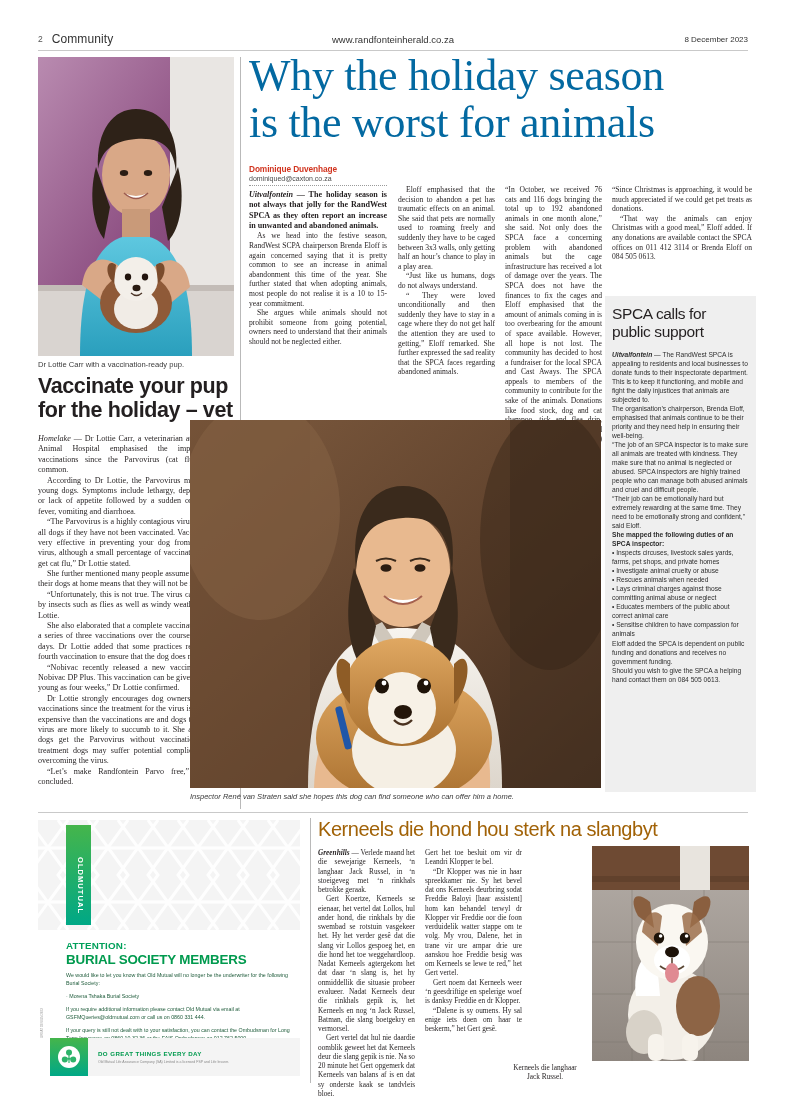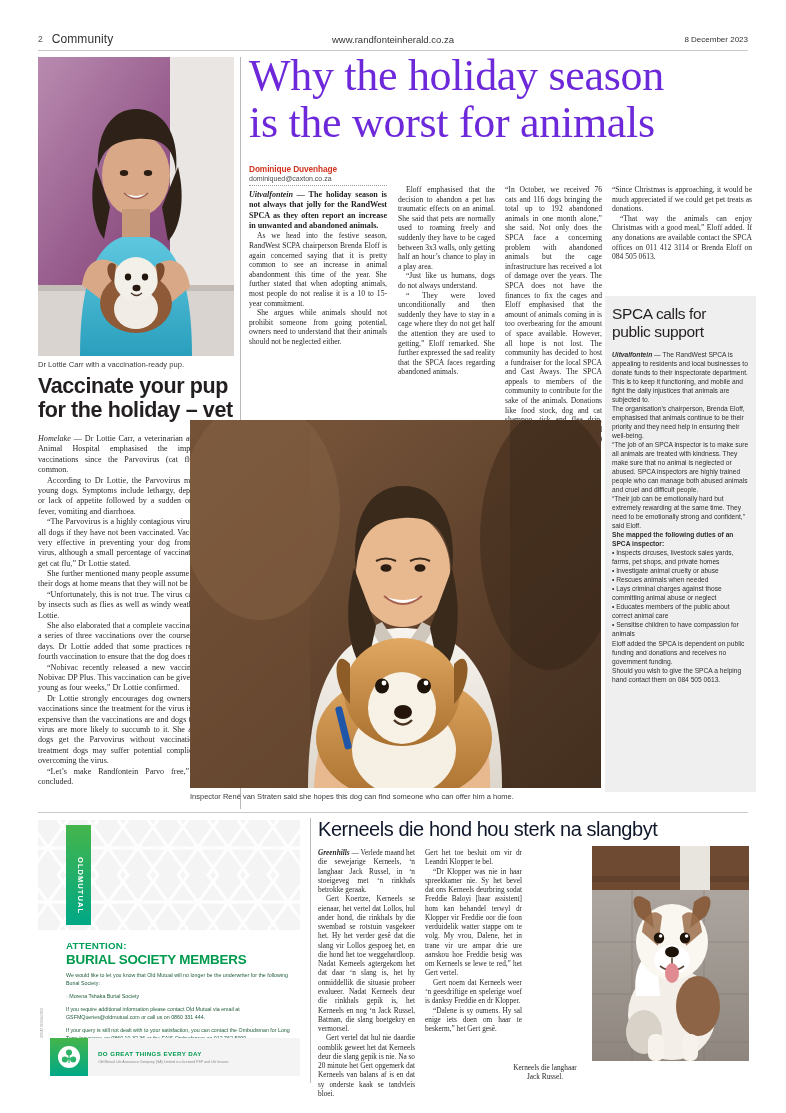--- a/index.html
+++ b/index.html
@@ -113,21 +113,21 @@
 
   
   .main-head {
     position: absolute;
     left: 249px; top: 52px;
     width: 508px;
     font-family: "Liberation Serif", serif;
     font-size: 44px;
     line-height: 1.07;
     letter-spacing: -0.3px;
-    color: #6d28d9;
+    color: #0369a1;
   }
 
   
   .byline {
     position: absolute;
     left: 249px; top: 164px;
     width: 138px;
   }
   .byline-name {
     font-family: "Liberation Sans", sans-serif;
@@ -180,20 +180,21 @@
     background: #8e6a4e;
   }
   .center-caption {
     position: absolute;
     left: 190px; top: 792px;
     width: 405px;
     font-family: "Liberation Sans", sans-serif;
     font-size: 7.5px;
     line-height: 1.35;
     color: #3a3a3a;
+    font-style: italic;
   }
 
   
   .spca-box {
     position: absolute;
     left: 605px; top: 296px;
     width: 151px; height: 496px;
     background: #efefef;
   }
   .spca-head {
@@ -233,21 +234,21 @@
     background: #b9b9b9;
   }
   .kern-head {
     position: absolute;
     left: 318px; top: 818px;
     width: 436px;
     font-family: "Liberation Sans", sans-serif;
     font-size: 20px;
     letter-spacing: -0.45px;
     line-height: 1.1;
-    color: #0f172a;
+    color: #a16207;
   }
   .kcol {
     position: absolute;
     font-size: 7.3px;
     line-height: 1.27;
     text-align: justify;
     hyphens: auto;
   }
   .kcol p { margin: 0; text-indent: 8px; }
   .kcol p.first { text-indent: 0; }

